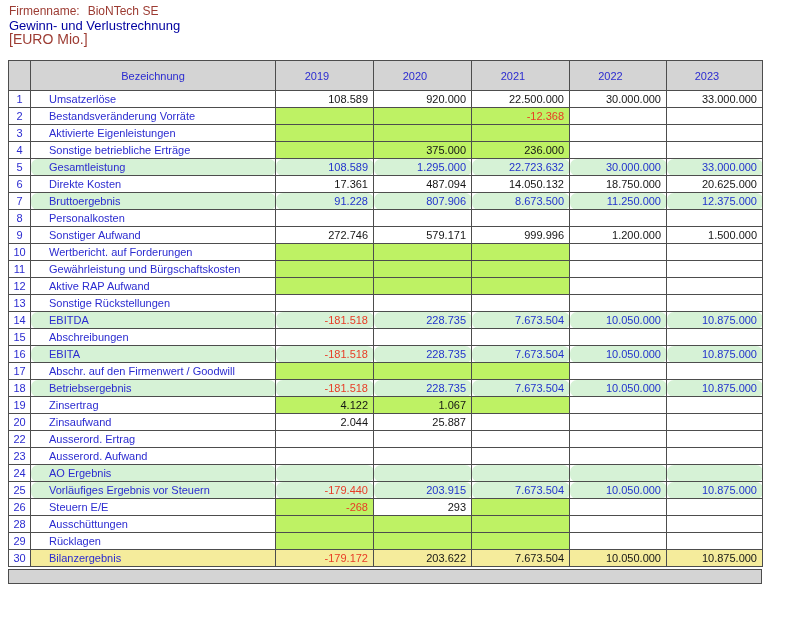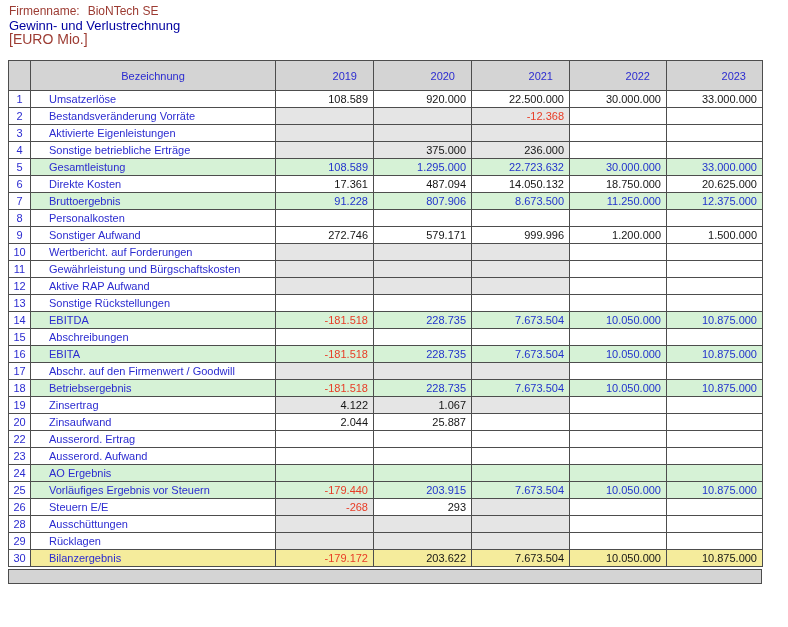--- a/index.html
+++ b/index.html
@@ -13,29 +13,29 @@
   .t-line2{font-size:13px;color:#0000a0;font-weight:normal;line-height:14px;}
   .t-line3{font-size:14px;color:#9c3b32;line-height:13px;}
 
   
   .sheet{position:absolute;left:8px;top:60px;}
   table.gvr{border-collapse:collapse;table-layout:fixed;width:754px;}
   table.gvr td,table.gvr th{border:1px solid #4d4d4d;overflow:hidden;white-space:nowrap;
        box-sizing:border-box;font-weight:normal;}
   thead th{background:#d4d4d4;color:#2b2bd0;font-size:11px;height:30px;vertical-align:middle;}
   th.h-desc{text-align:center;}
-  th.h-year{text-align:right;padding-right:16px;}
+  th.h-year{text-align:center;padding-right:16px;}
   tbody td{height:17px;font-size:11px;vertical-align:middle;}
   td.nr{color:#2b2bd0;text-align:center;background:#ffffff;}
   td.lbl{color:#2b2bd0;text-align:left;padding-left:18px;}
   td.val{text-align:right;padding-right:5px;}
 
   .bg-w{background:#ffffff;}
-  .bg-y{background:#e5e5e5;}
-  .bg-green{background:#d6f2d6;}
+  .bg-y{background:#bef264;}
+  .bg-green{background:#d6f2d6;border-radius:7px;}
   .bg-gold{background:#f5ec9c;}
 
   .v-black{color:#151515;}
   .v-blue{color:#2233cc;}
   .v-red{color:#e83c26;}
 
   
   .footer-bar{width:754px;height:15px;background:#d4d4d4;border:1px solid #4d4d4d;
        box-sizing:border-box;margin-top:2px;}
 </style>

